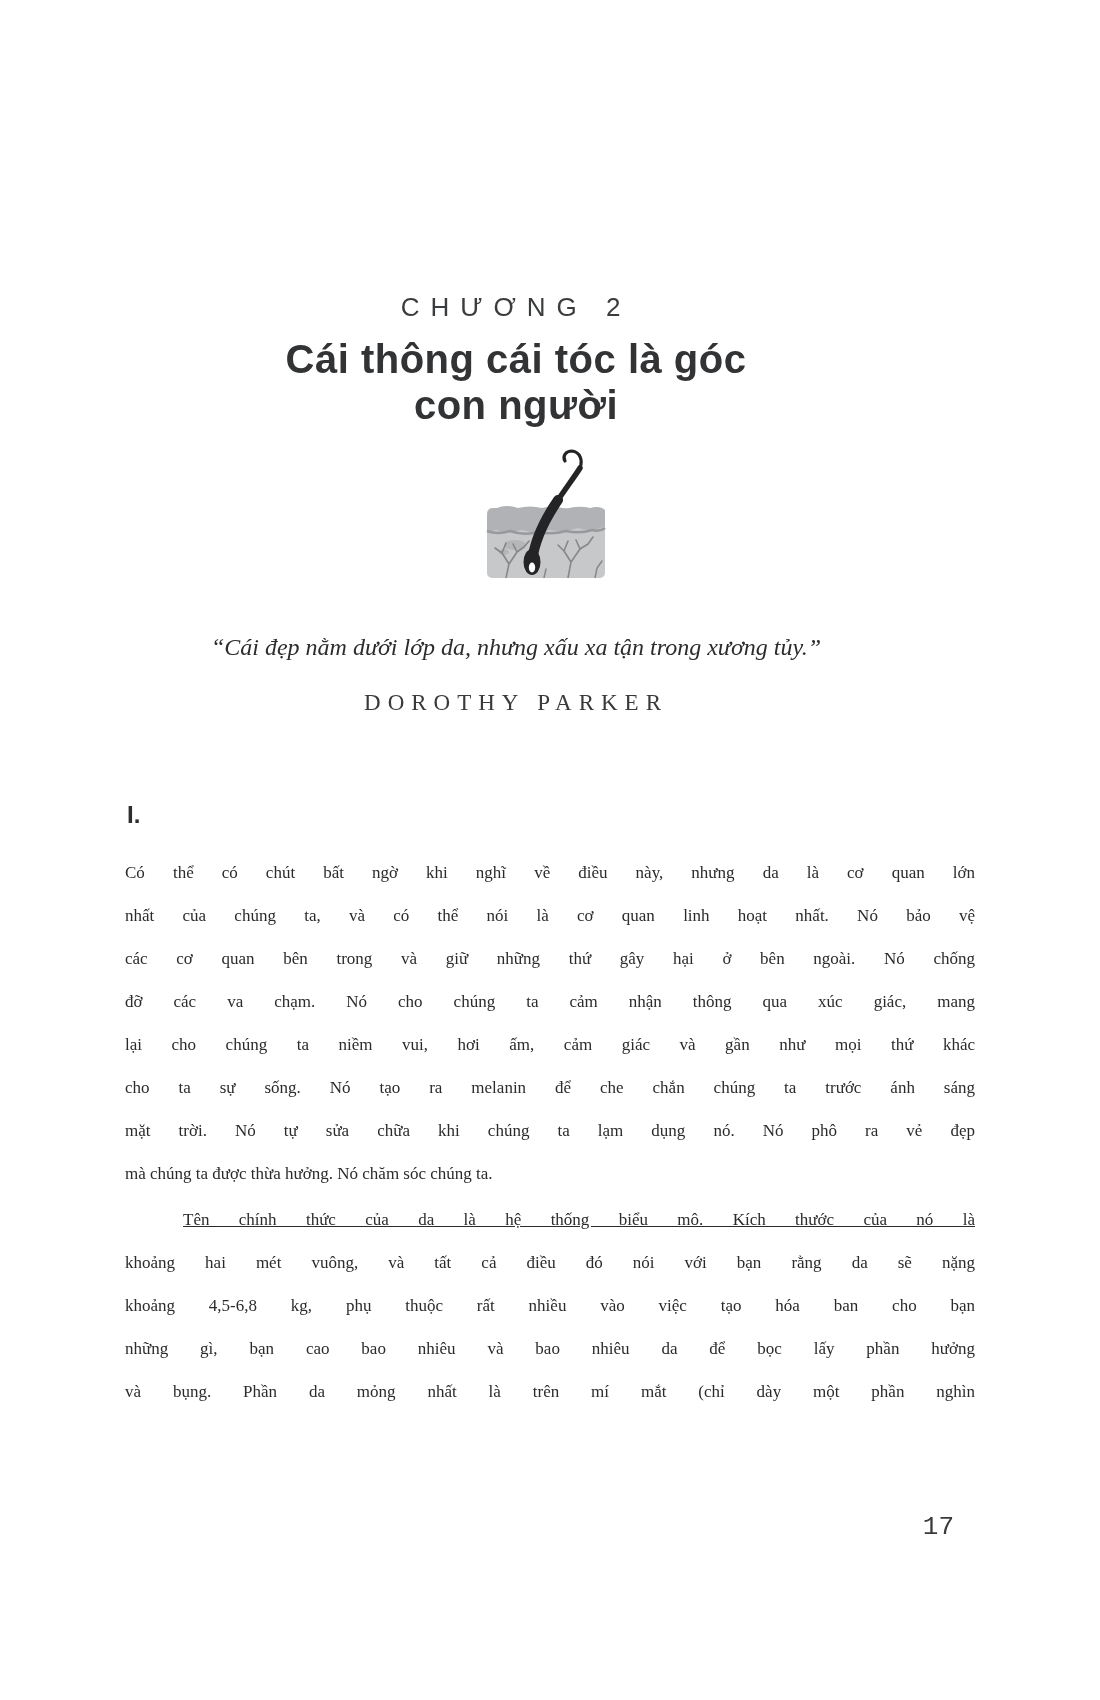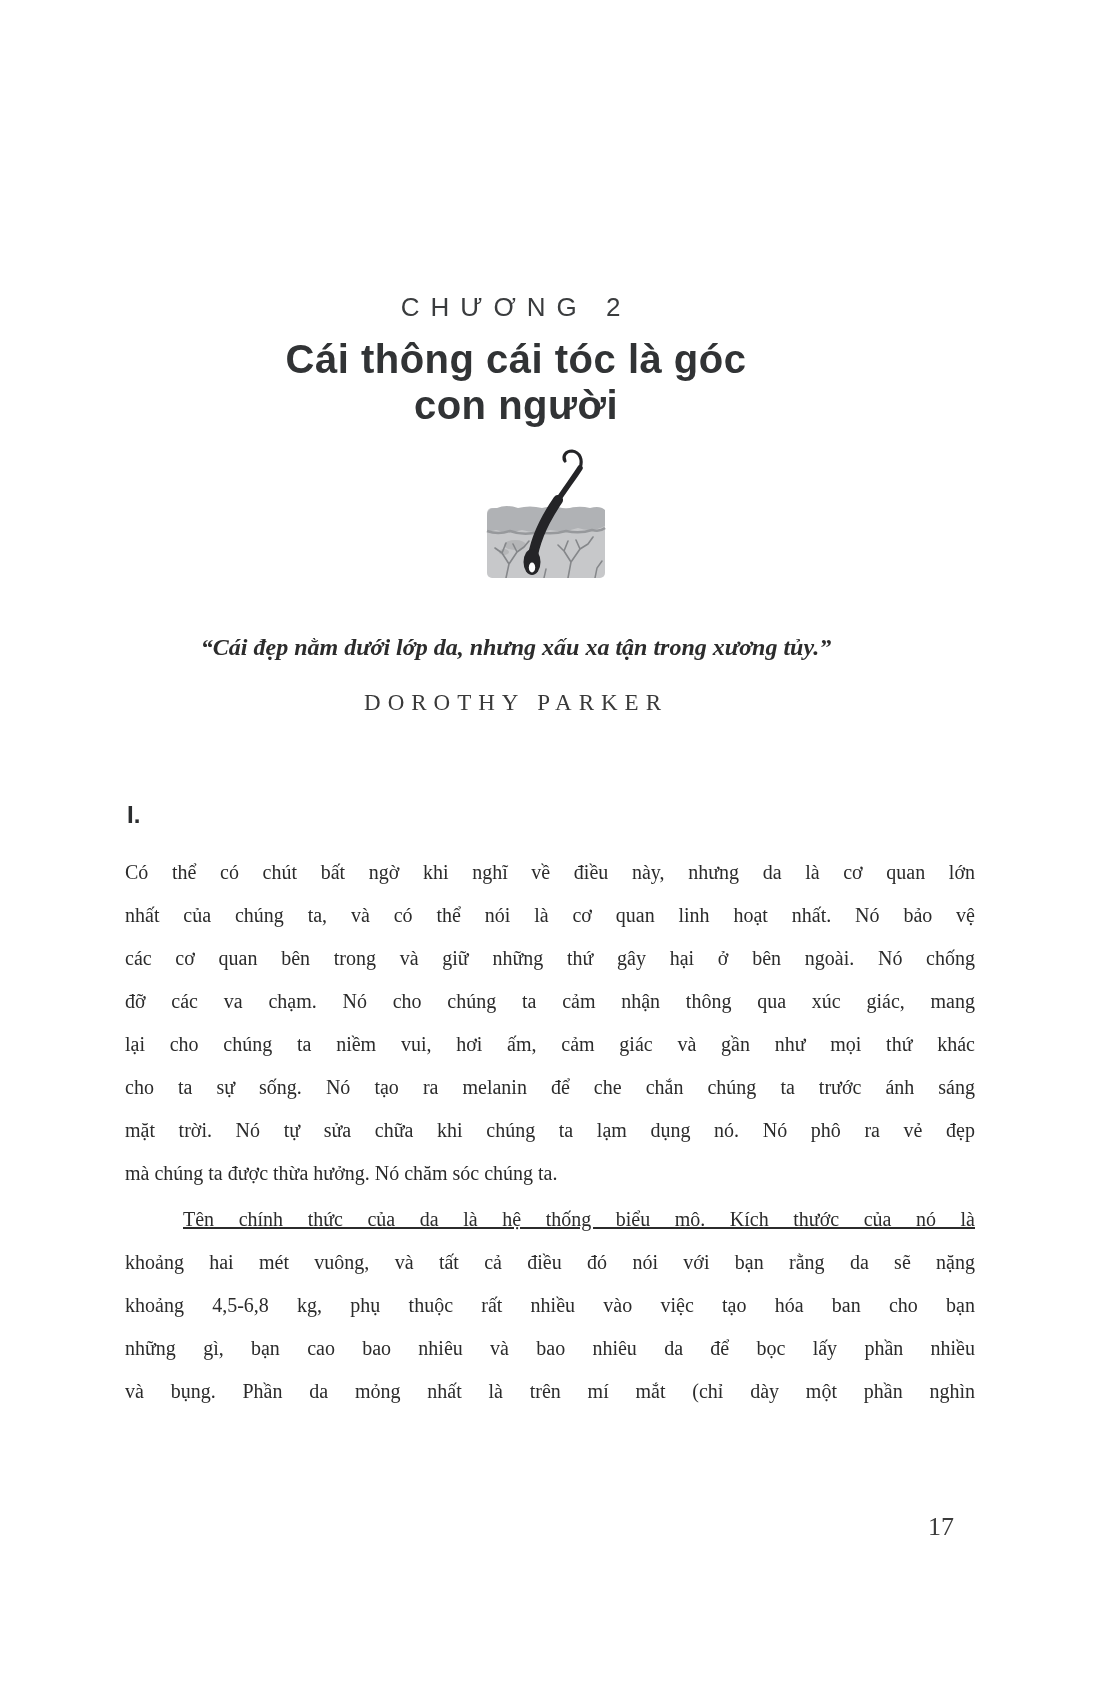--- a/index.html
+++ b/index.html
@@ -19,49 +19,49 @@
     top: 336px;
     font-family: "Liberation Sans", "DejaVu Sans", sans-serif;
     font-size: 40px; font-weight: 700; line-height: 46px;
     color: #313335; letter-spacing: 0.5px;
   }
 
   .illustration-wrap { position: absolute; top: 448px; left: 50%; transform: translateX(-50%); }
 
   .quote {
     top: 634px;
-    font-style: italic; font-size: 24px; color: #2c2c2c; font-weight: bold;
+    font-style: italic; font-size: 24px; color: #2c2c2c;
   }
 
   .attribution {
     top: 690px;
     font-size: 23px; letter-spacing: 7px; color: #3a3a3a;
   }
 
   .section-label {
     position: absolute; left: 127px; top: 801px;
     font-family: "Liberation Sans", "DejaVu Sans", sans-serif;
     font-size: 24px; font-weight: 700; color: #2b2d2f;
   }
 
   .bodycol { position: absolute; left: 125px; width: 850px; }
   .para1 { top: 851px; }
   .para2 { top: 1198px; }
 
   .bline {
-    height: 43px; line-height: 43px; font-size: 20px;
+    height: 43px; line-height: 43px; font-size: 17px;
     text-align: justify; text-align-last: justify;
     white-space: nowrap;
   }
   .bline.last { text-align-last: left; }
   .bline.indent { text-indent: 58px; text-decoration: underline; }
 
   .page-number {
     position: absolute; top: 1512px; right: 146px;
-    font-family: Liberation Serif, serif;
+    font-family: Liberation Mono, monospace;
     font-size: 26px; color: #3b3b3b;
   }
 </style>
 </head>
 <body>
 
 <div class="centered kicker">CHƯƠNG 2</div>
 
 <div class="centered title">
   <div>Cái thông cái tóc là góc</div>
@@ -105,17 +105,17 @@
   <div class="bline">lại cho chúng ta niềm vui, hơi ấm, cảm giác và gần như mọi thứ khác</div>
   <div class="bline">cho ta sự sống. Nó tạo ra melanin để che chắn chúng ta trước ánh sáng</div>
   <div class="bline">mặt trời. Nó tự sửa chữa khi chúng ta lạm dụng nó. Nó phô ra vẻ đẹp</div>
   <div class="bline last">mà chúng ta được thừa hưởng. Nó chăm sóc chúng ta.</div>
 </div>
 
 <div class="bodycol para2">
   <div class="bline indent">Tên chính thức của da là hệ thống biểu mô. Kích thước của nó là</div>
   <div class="bline">khoảng hai mét vuông, và tất cả điều đó nói với bạn rằng da sẽ nặng</div>
   <div class="bline">khoảng 4,5-6,8 kg, phụ thuộc rất nhiều vào việc tạo hóa ban cho bạn</div>
-  <div class="bline">những gì, bạn cao bao nhiêu và bao nhiêu da để bọc lấy phần nhiều</div>
+  <div class="bline">những gì, bạn cao bao nhiêu và bao nhiêu da để bọc lấy phần hưởng</div>
   <div class="bline">và bụng. Phần da mỏng nhất là trên mí mắt (chỉ dày một phần nghìn</div>
 </div>
 
 <div class="page-number">17</div>
 
 </body></html>

